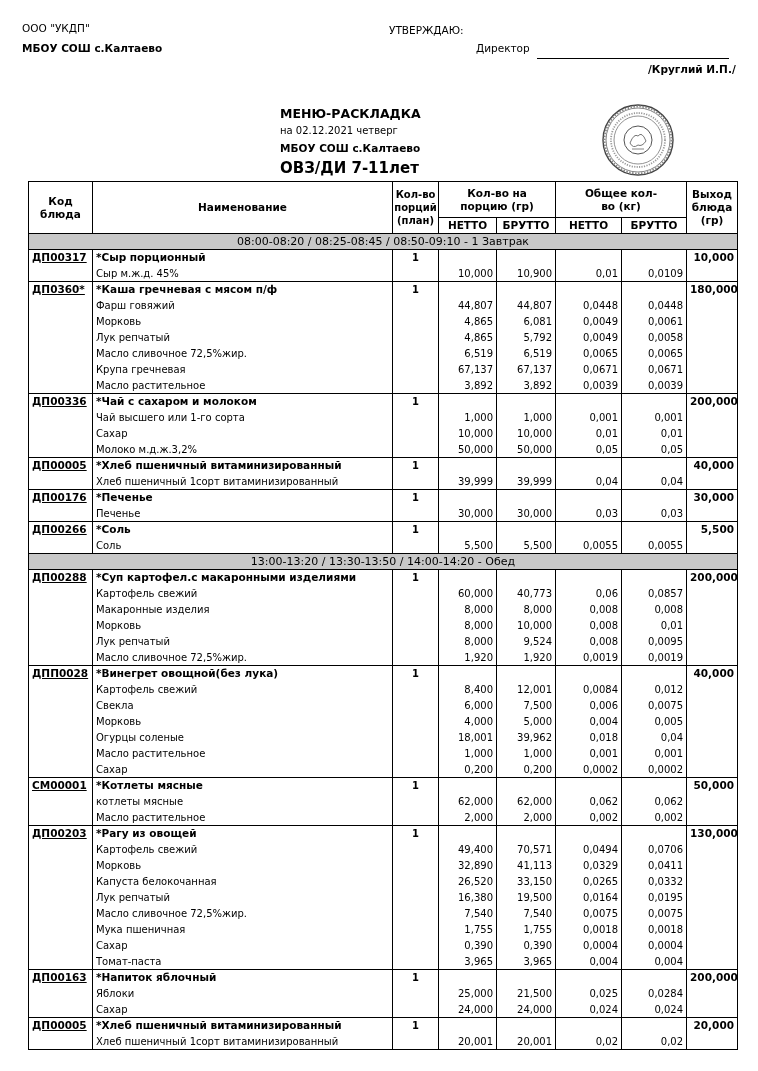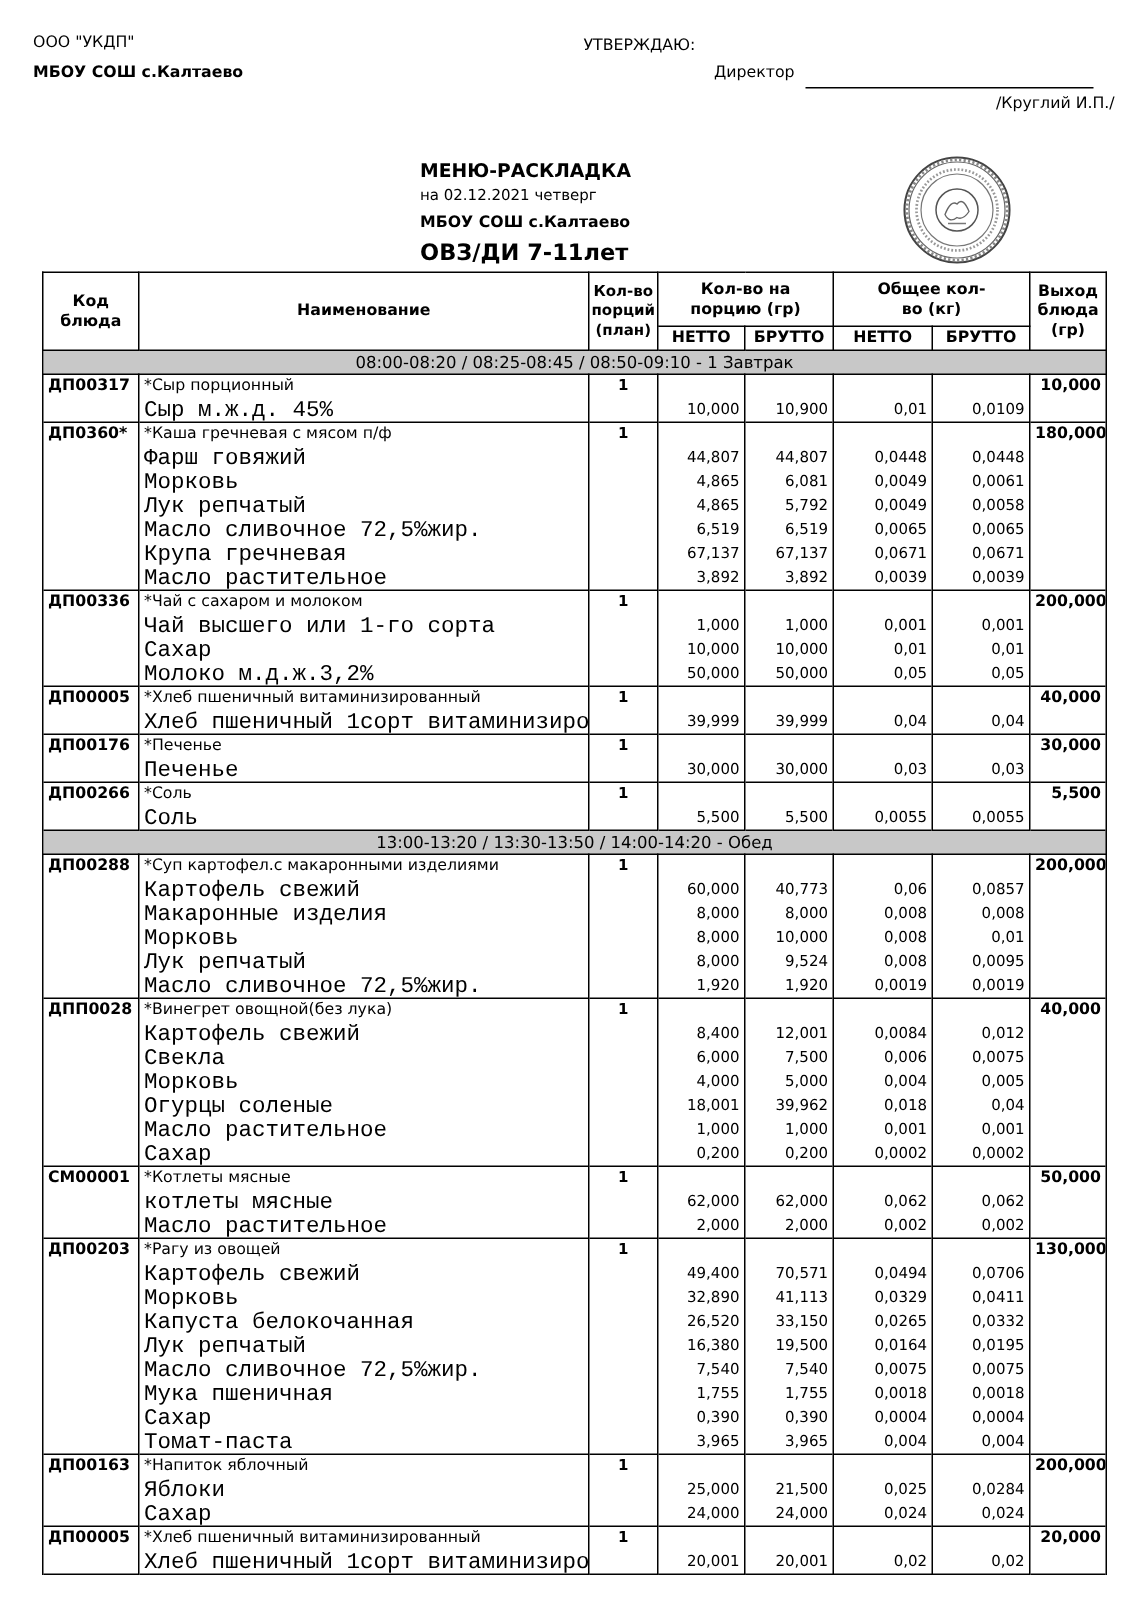--- a/index.html
+++ b/index.html
@@ -7,21 +7,21 @@
     width: 758px; height: 1071px; background: #ffffff; position: relative;
     font-family: "DejaVu Sans", "Liberation Sans", sans-serif; color: #000;
     overflow: hidden;
   }
   .abs { position: absolute; white-space: nowrap; }
   .org { left: 22px; top: 22px; font-size: 10.5px; }
   .school { left: 22px; top: 42px; font-size: 10.5px; font-weight: bold; }
   .approve { left: 389px; top: 24px; font-size: 10.5px; font-weight: normal; }
   .director { left: 476px; top: 42px; font-size: 10.5px; font-weight: normal; }
   .sig-line { left: 537px; top: 58px; width: 192px; height: 1px; background: #000; }
-  .signer { left: 664px; top: 63px; font-size: 10.5px; font-weight: normal; }
+  .signer { left: 648px; top: 63px; font-size: 10.5px; font-weight: bold; }
   .title-block { left: 280px; width: 200px; text-align: left; }
   .t1 { top: 106px; font-size: 12.5px; font-weight: bold; }
   .t2 { top: 125px; font-size: 10px; }
   .t3 { top: 142px; font-size: 10.5px; font-weight: bold; }
   .t4 { top: 159px; font-size: 15px; font-weight: bold; }
   .stamp { left: 601px; top: 103px; width: 74px; height: 74px; }
 
   table.menu {
     position: absolute; left: 28px; top: 181px; width: 709px;
     border-collapse: collapse; table-layout: fixed; font-size: 10px;
@@ -30,27 +30,27 @@
     border-left: 1px solid #000; border-right: 1px solid #000;
     padding: 0 3px; height: 16px; line-height: 15px; overflow: hidden; white-space: nowrap;
   }
   table.menu th { font-weight: bold; text-align: center; border: 1px solid #000; font-size: 10.5px; line-height: 13px; }
   .hdr-tall { height: 36px; }
   .hdr-sub { height: 16px; }
   tr.meal td {
     background: #c8c8c8; border: 1px solid #000; text-align: center; font-size: 11px; height: 16px;
   }
   tr.dish td { border-top: 1px solid #000; }
-  td.code { font-weight: bold; font-size: 10.5px; vertical-align: top; }
-  td.dname { font-weight: normal; font-size: 10.5px; }
+  td.code { font-weight: bold; font-size: 10.5px; vertical-align: top; text-decoration: underline; }
+  td.dname { font-weight: bold; font-size: 10.5px; }
   td.num { text-align: right; }
   td.qty { text-align: center; font-weight: bold; }
   td.out { text-align: right; font-weight: bold; vertical-align: top; font-size: 10.5px; }
   tr.last td { border-bottom: 1px solid #000; }
-  td.ing { font-size: 15px; font-family: Liberation Mono, monospace; }
+  td.ing { font-size: 10px; }
 </style>
 </head>
 <body>
 
 <div class="abs org">ООО  "УКДП"</div>
 <div class="abs school">МБОУ СОШ с.Калтаево</div>
 <div class="abs approve">УТВЕРЖДАЮ:</div>
 <div class="abs director">Директор</div>
 <div class="abs sig-line"></div>
 <div class="abs signer">/Круглий И.П./</div>

